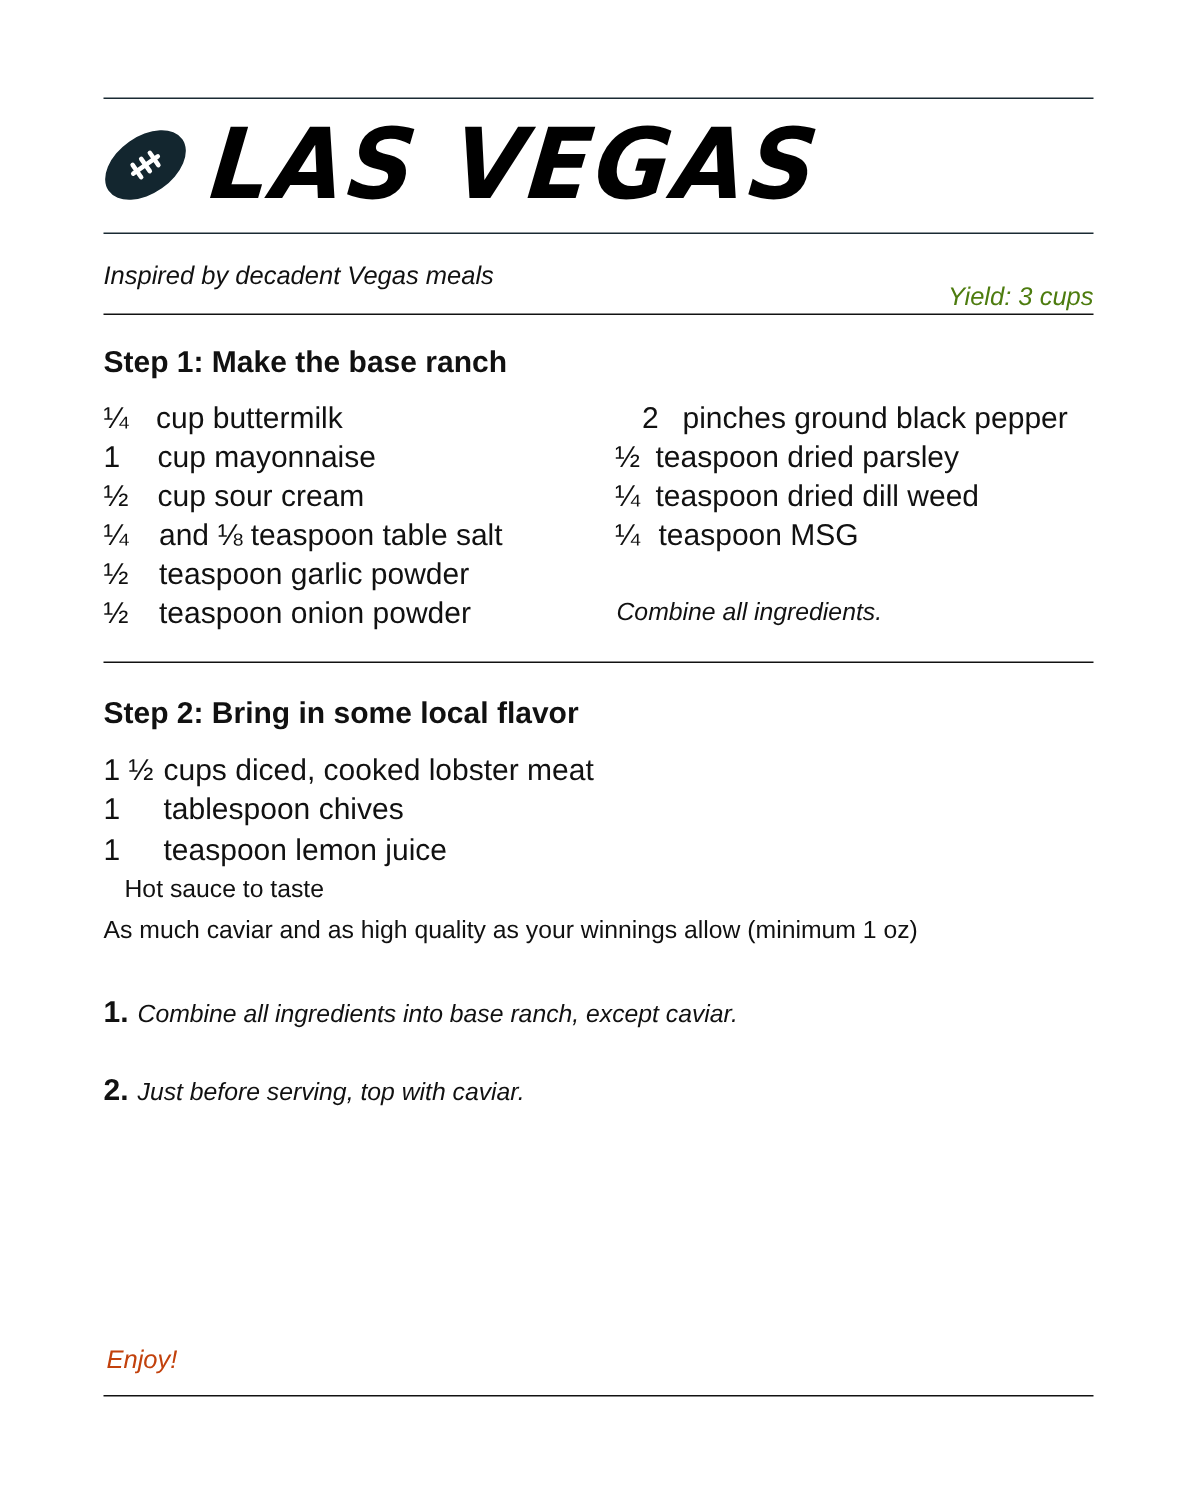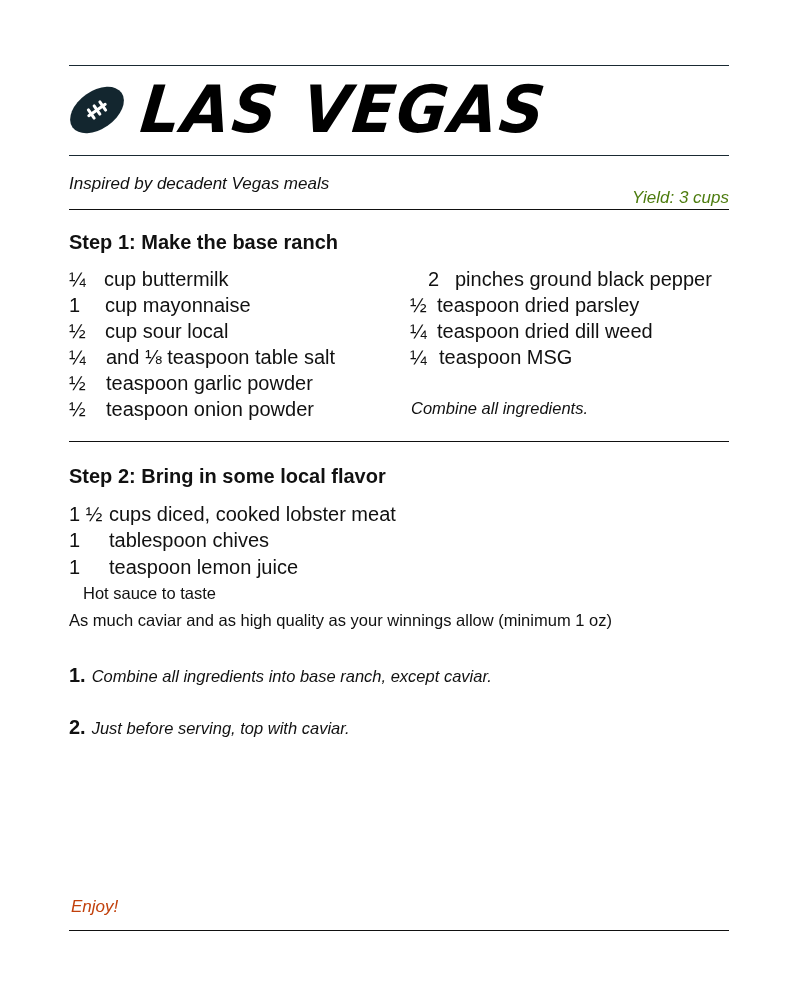--- a/index.html
+++ b/index.html
@@ -52,21 +52,21 @@
 
 <div class="step-title" style="top:231px;">Step 1: Make the base ranch</div>
 
 <div class="ing" style="left:69px; top:266px;">
   <span class="qty" style="width:35px;">¼</span><span class="txt">cup buttermilk</span>
 </div>
 <div class="ing" style="left:69px; top:292px;">
   <span class="qty" style="width:36px;">1</span><span class="txt">cup mayonnaise</span>
 </div>
 <div class="ing" style="left:69px; top:318px;">
-  <span class="qty" style="width:36px;">½</span><span class="txt">cup sour local</span>
+  <span class="qty" style="width:36px;">½</span><span class="txt">cup sour cream</span>
 </div>
 <div class="ing" style="left:69px; top:344px;">
   <span class="qty" style="width:37px;">¼</span><span class="txt">and ⅛ teaspoon table salt</span>
 </div>
 <div class="ing" style="left:69px; top:370px;">
   <span class="qty" style="width:37px;">½</span><span class="txt">teaspoon garlic powder</span>
 </div>
 <div class="ing" style="left:69px; top:396px;">
   <span class="qty" style="width:37px;">½</span><span class="txt">teaspoon onion powder</span>
 </div>

